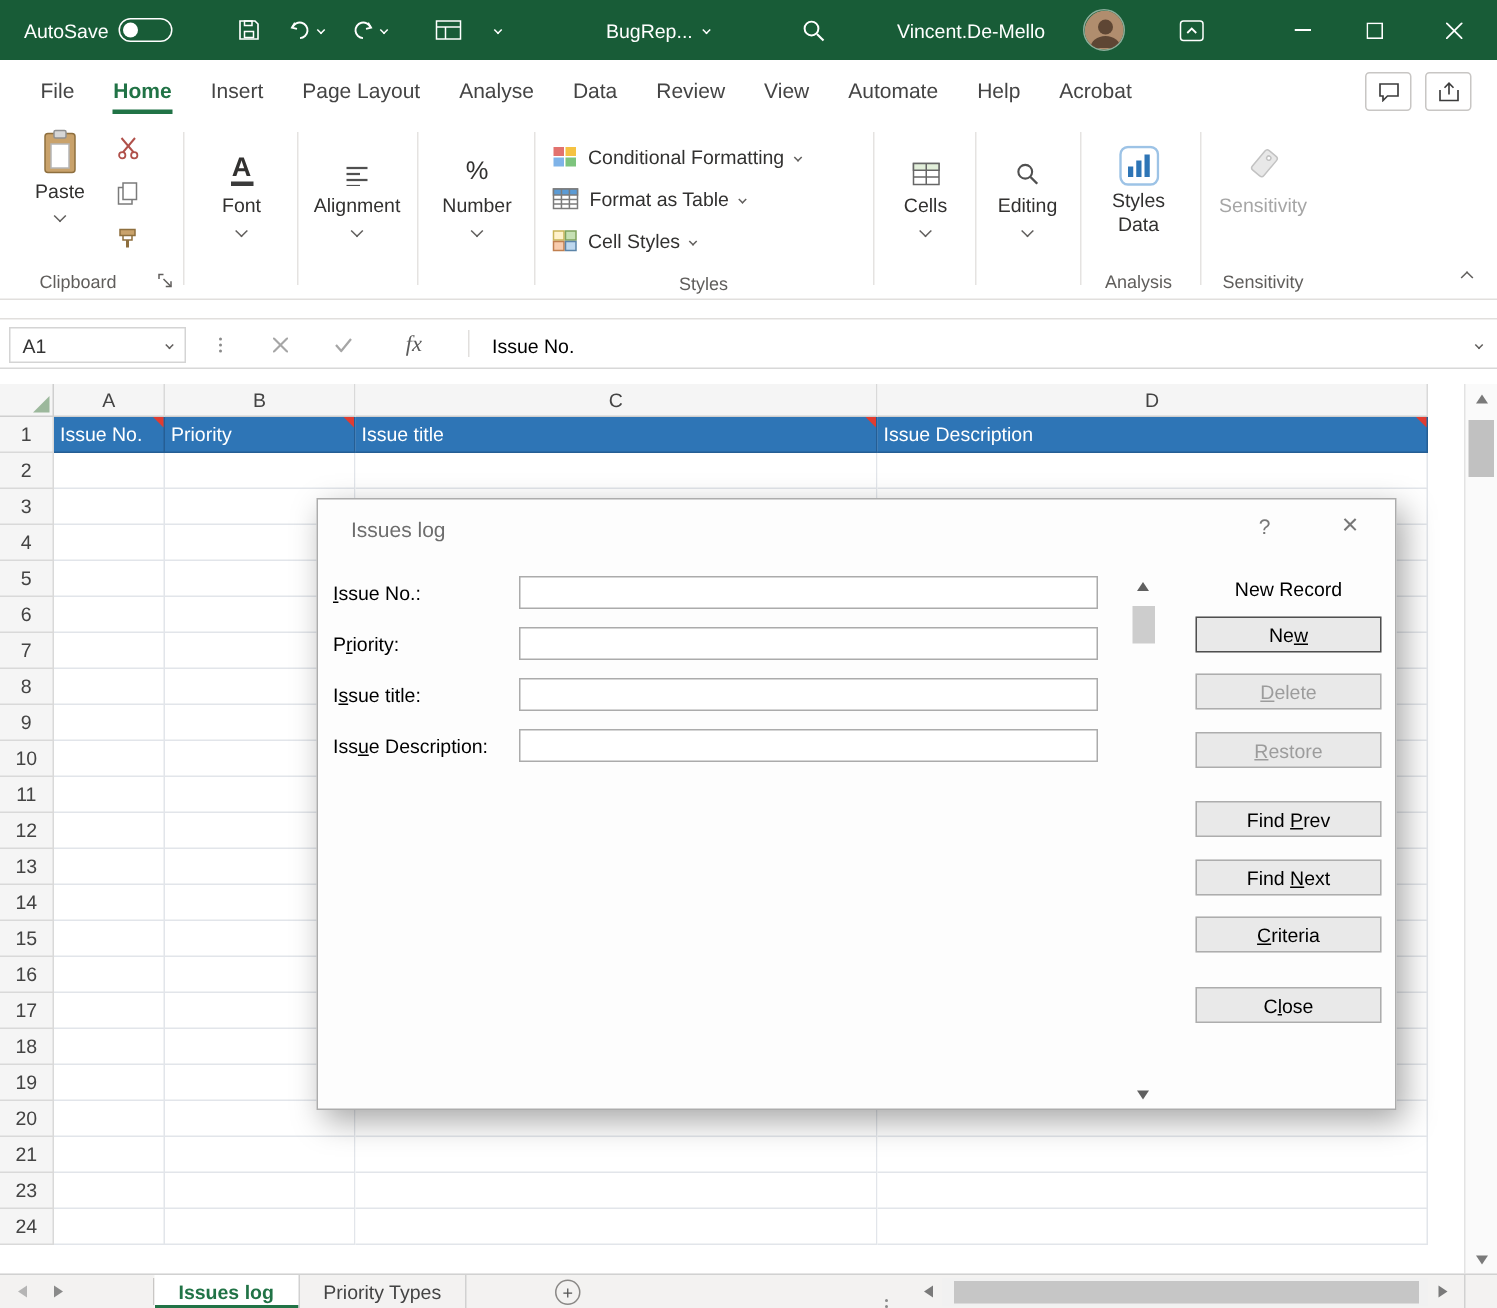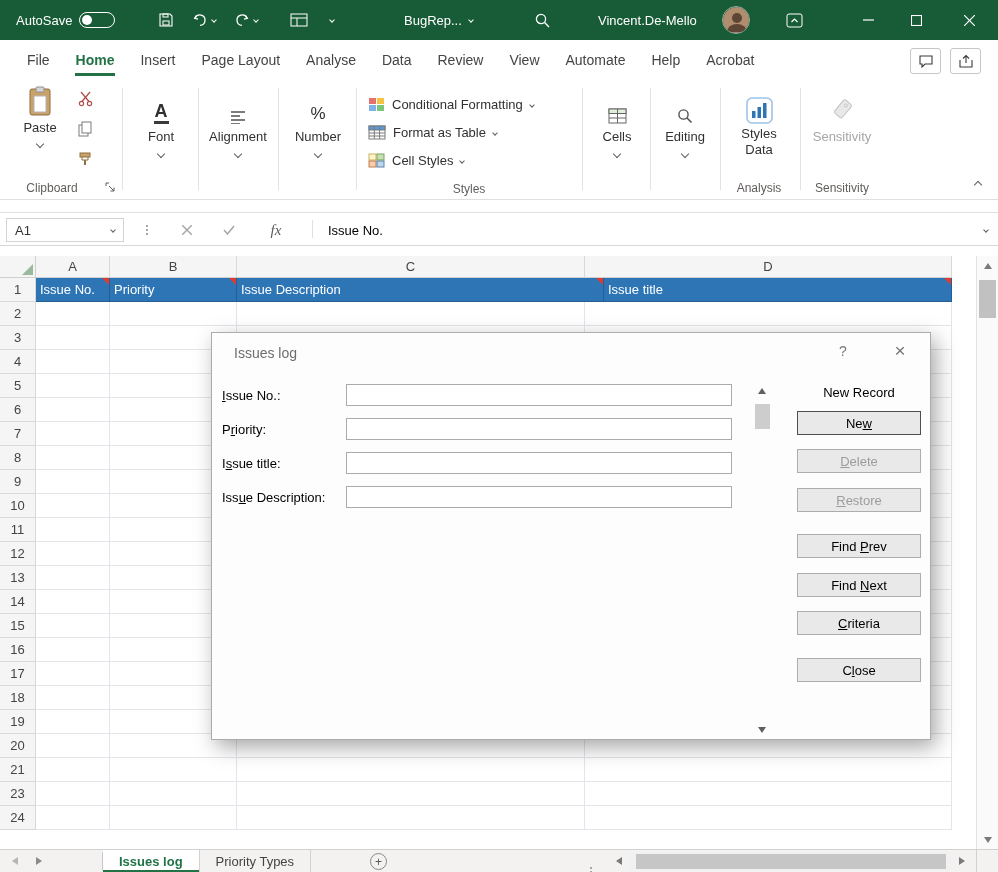--- a/index.html
+++ b/index.html
@@ -432,26 +432,26 @@
       <div class="grow">
         <div class="rowhead">1</div>
         <div class="cell hcell" style="width: 74px; background: rgb(46, 117, 182);">
           <span class="hct">Issue No.</span>
           <span class="note"></span>
         </div>
         <div class="cell hcell" style="width: 127px; background: rgb(46, 117, 182);">
           <span class="hct">Priority</span>
           <span class="note"></span>
         </div>
+        <div class="cell hcell" style="width: 348px; background: rgb(46, 117, 182);">
+          <span class="hct">Issue title</span>
+          <span class="note"></span>
+        </div>
         <div class="cell hcell" style="width: 367px; background: rgb(46, 117, 182);">
           <span class="hct">Issue Description</span>
-          <span class="note"></span>
-        </div>
-        <div class="cell hcell" style="width: 348px; background: rgb(46, 117, 182);">
-          <span class="hct">Issue title</span>
           <span class="note"></span>
         </div>
       </div>
       <div class="grow">
         <div class="rowhead">2</div>
         <div class="cell" style="width:74px"></div>
         <div class="cell" style="width:127px"></div>
         <div class="cell" style="width:348px"></div>
         <div class="cell" style="width:367px"></div>
       </div>

